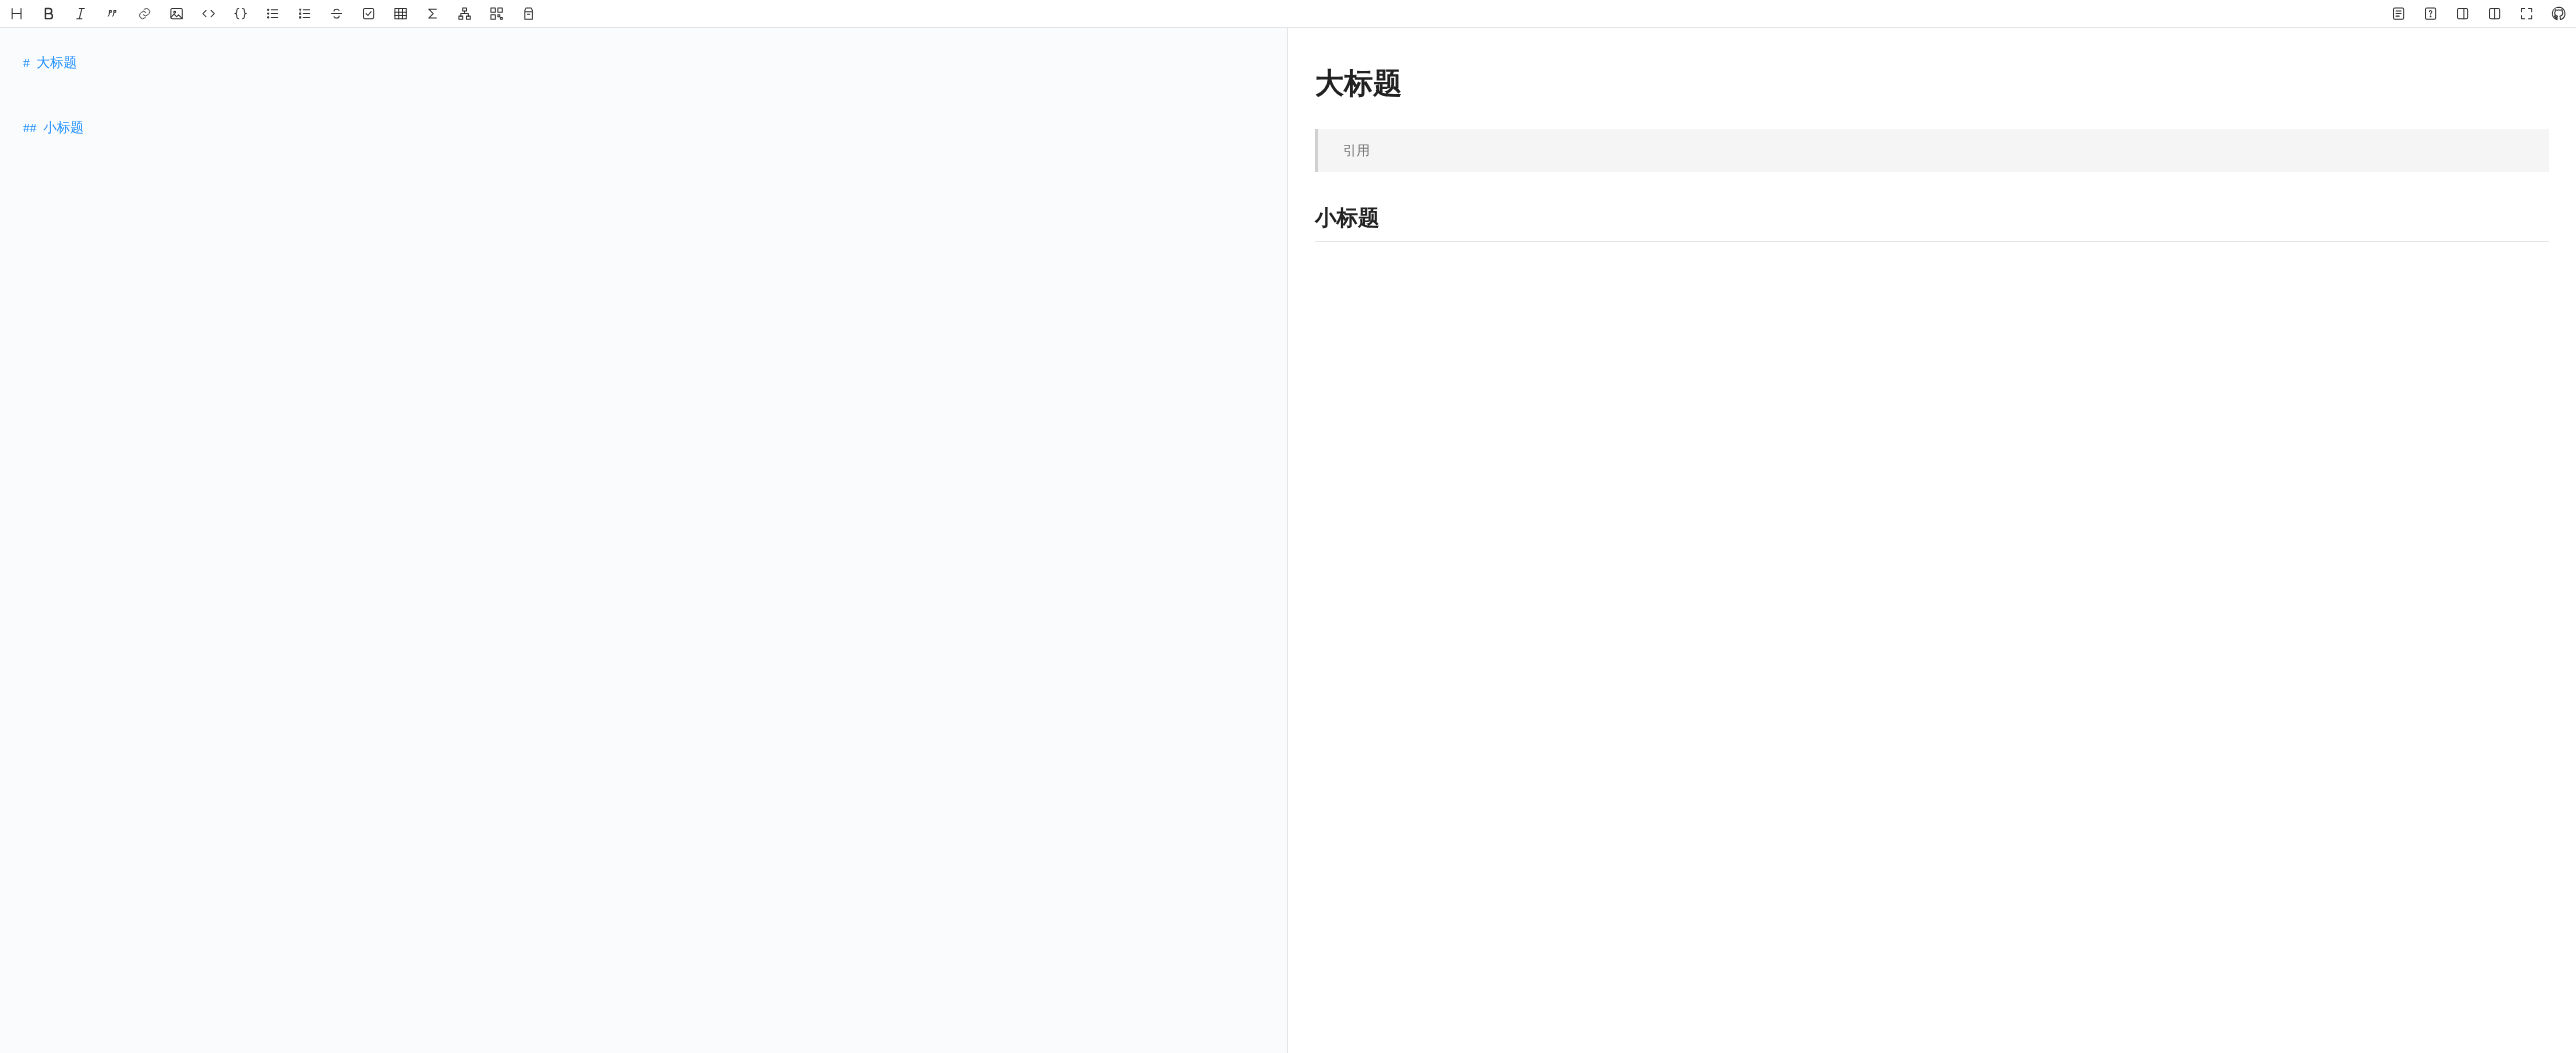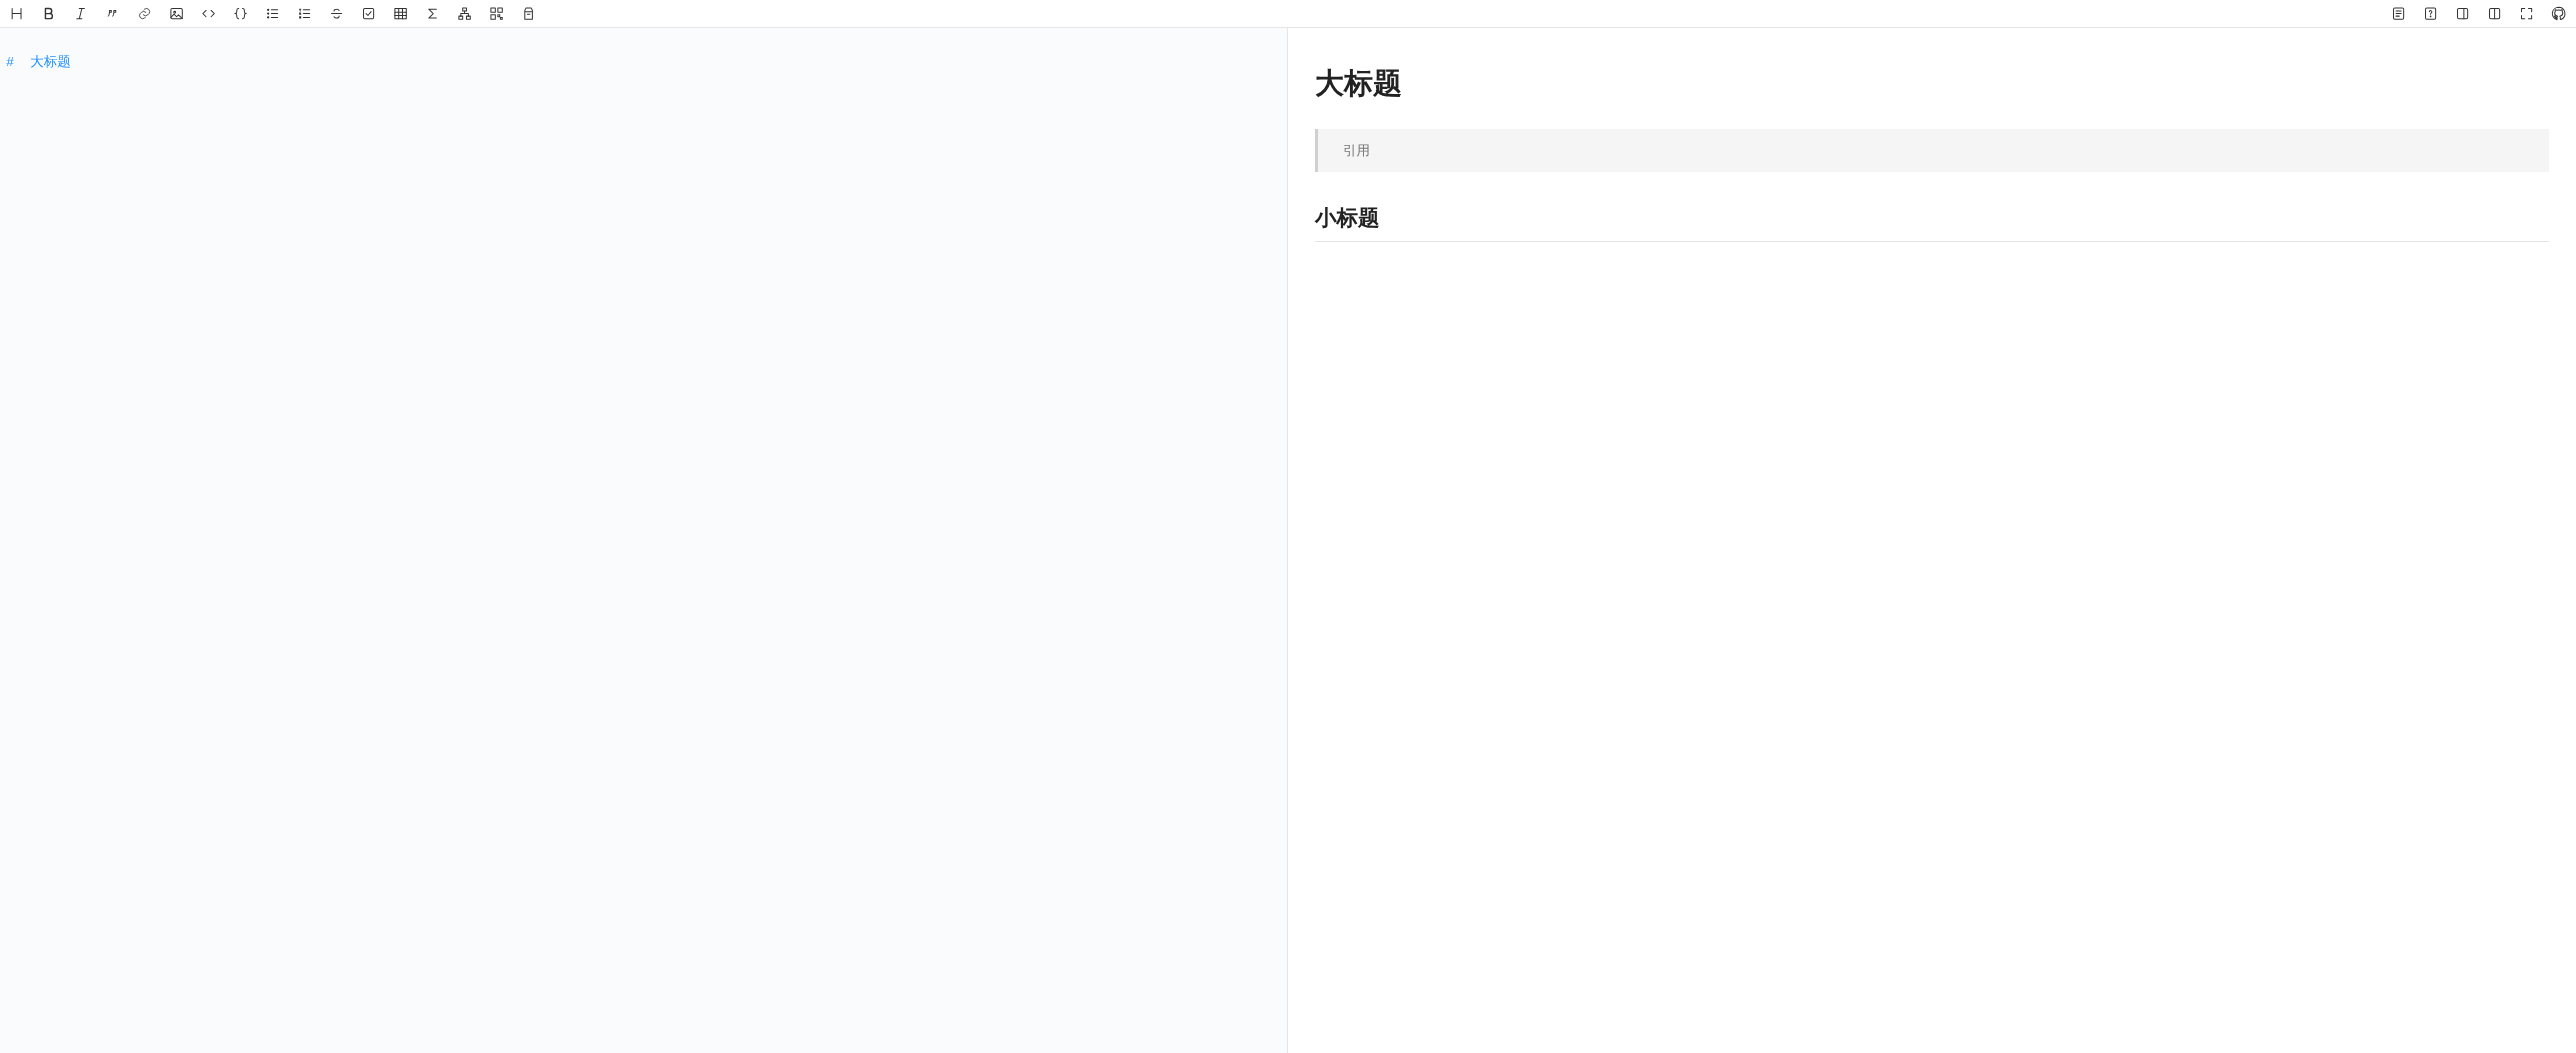--- a/index.html
+++ b/index.html
@@ -29,22 +29,22 @@
 
   .main {
     flex: 1;
     display: flex;
     min-height: 0;
   }
   .editor-pane {
     width: 50%;
     background: #fafbfc;
     border-right: 0.9px solid #e5e5e5;
-    padding: 16px 6px;
-    font-family: Liberation Mono, monospace;
+    padding: 16px 23px;
+    font-family: Liberation Serif, serif;
     font-size: 13.5px;
     line-height: 2.8;
     color: #333;
     overflow: auto;
   }
   .editor-line { white-space: pre; }
   .tok-mark { color: #1e90ff; }
   .tok-head { color: #1e90ff; }
   .tok-quote-mark { color: #f26522; }
   .tok-quote { color: #f26522; }
@@ -219,20 +219,21 @@
         </svg>
       </span>
   </div>
 </div>
 
 <div class="main">
   <div class="editor-pane" id="editor-pane">
       <div class="editor-line"><span class="tok-mark">#  </span><span class="tok-head">大标题</span></div>
       <div class="editor-line" style="line-height: 1;">&nbsp;</div>
       <div class="editor-line" style="line-height: 1;">&nbsp;</div>
+      <div class="editor-line"><span class="tok-mark">##  </span><span class="tok-head">小标题</span></div>
     </div>
   <div class="preview-pane">
     <h1 class="preview-h1">大标题</h1>
     <div class="preview-blockquote">引用</div>
     <h2 class="preview-h2">小标题</h2>
   </div>
 </div>
 
 
 </body></html>

